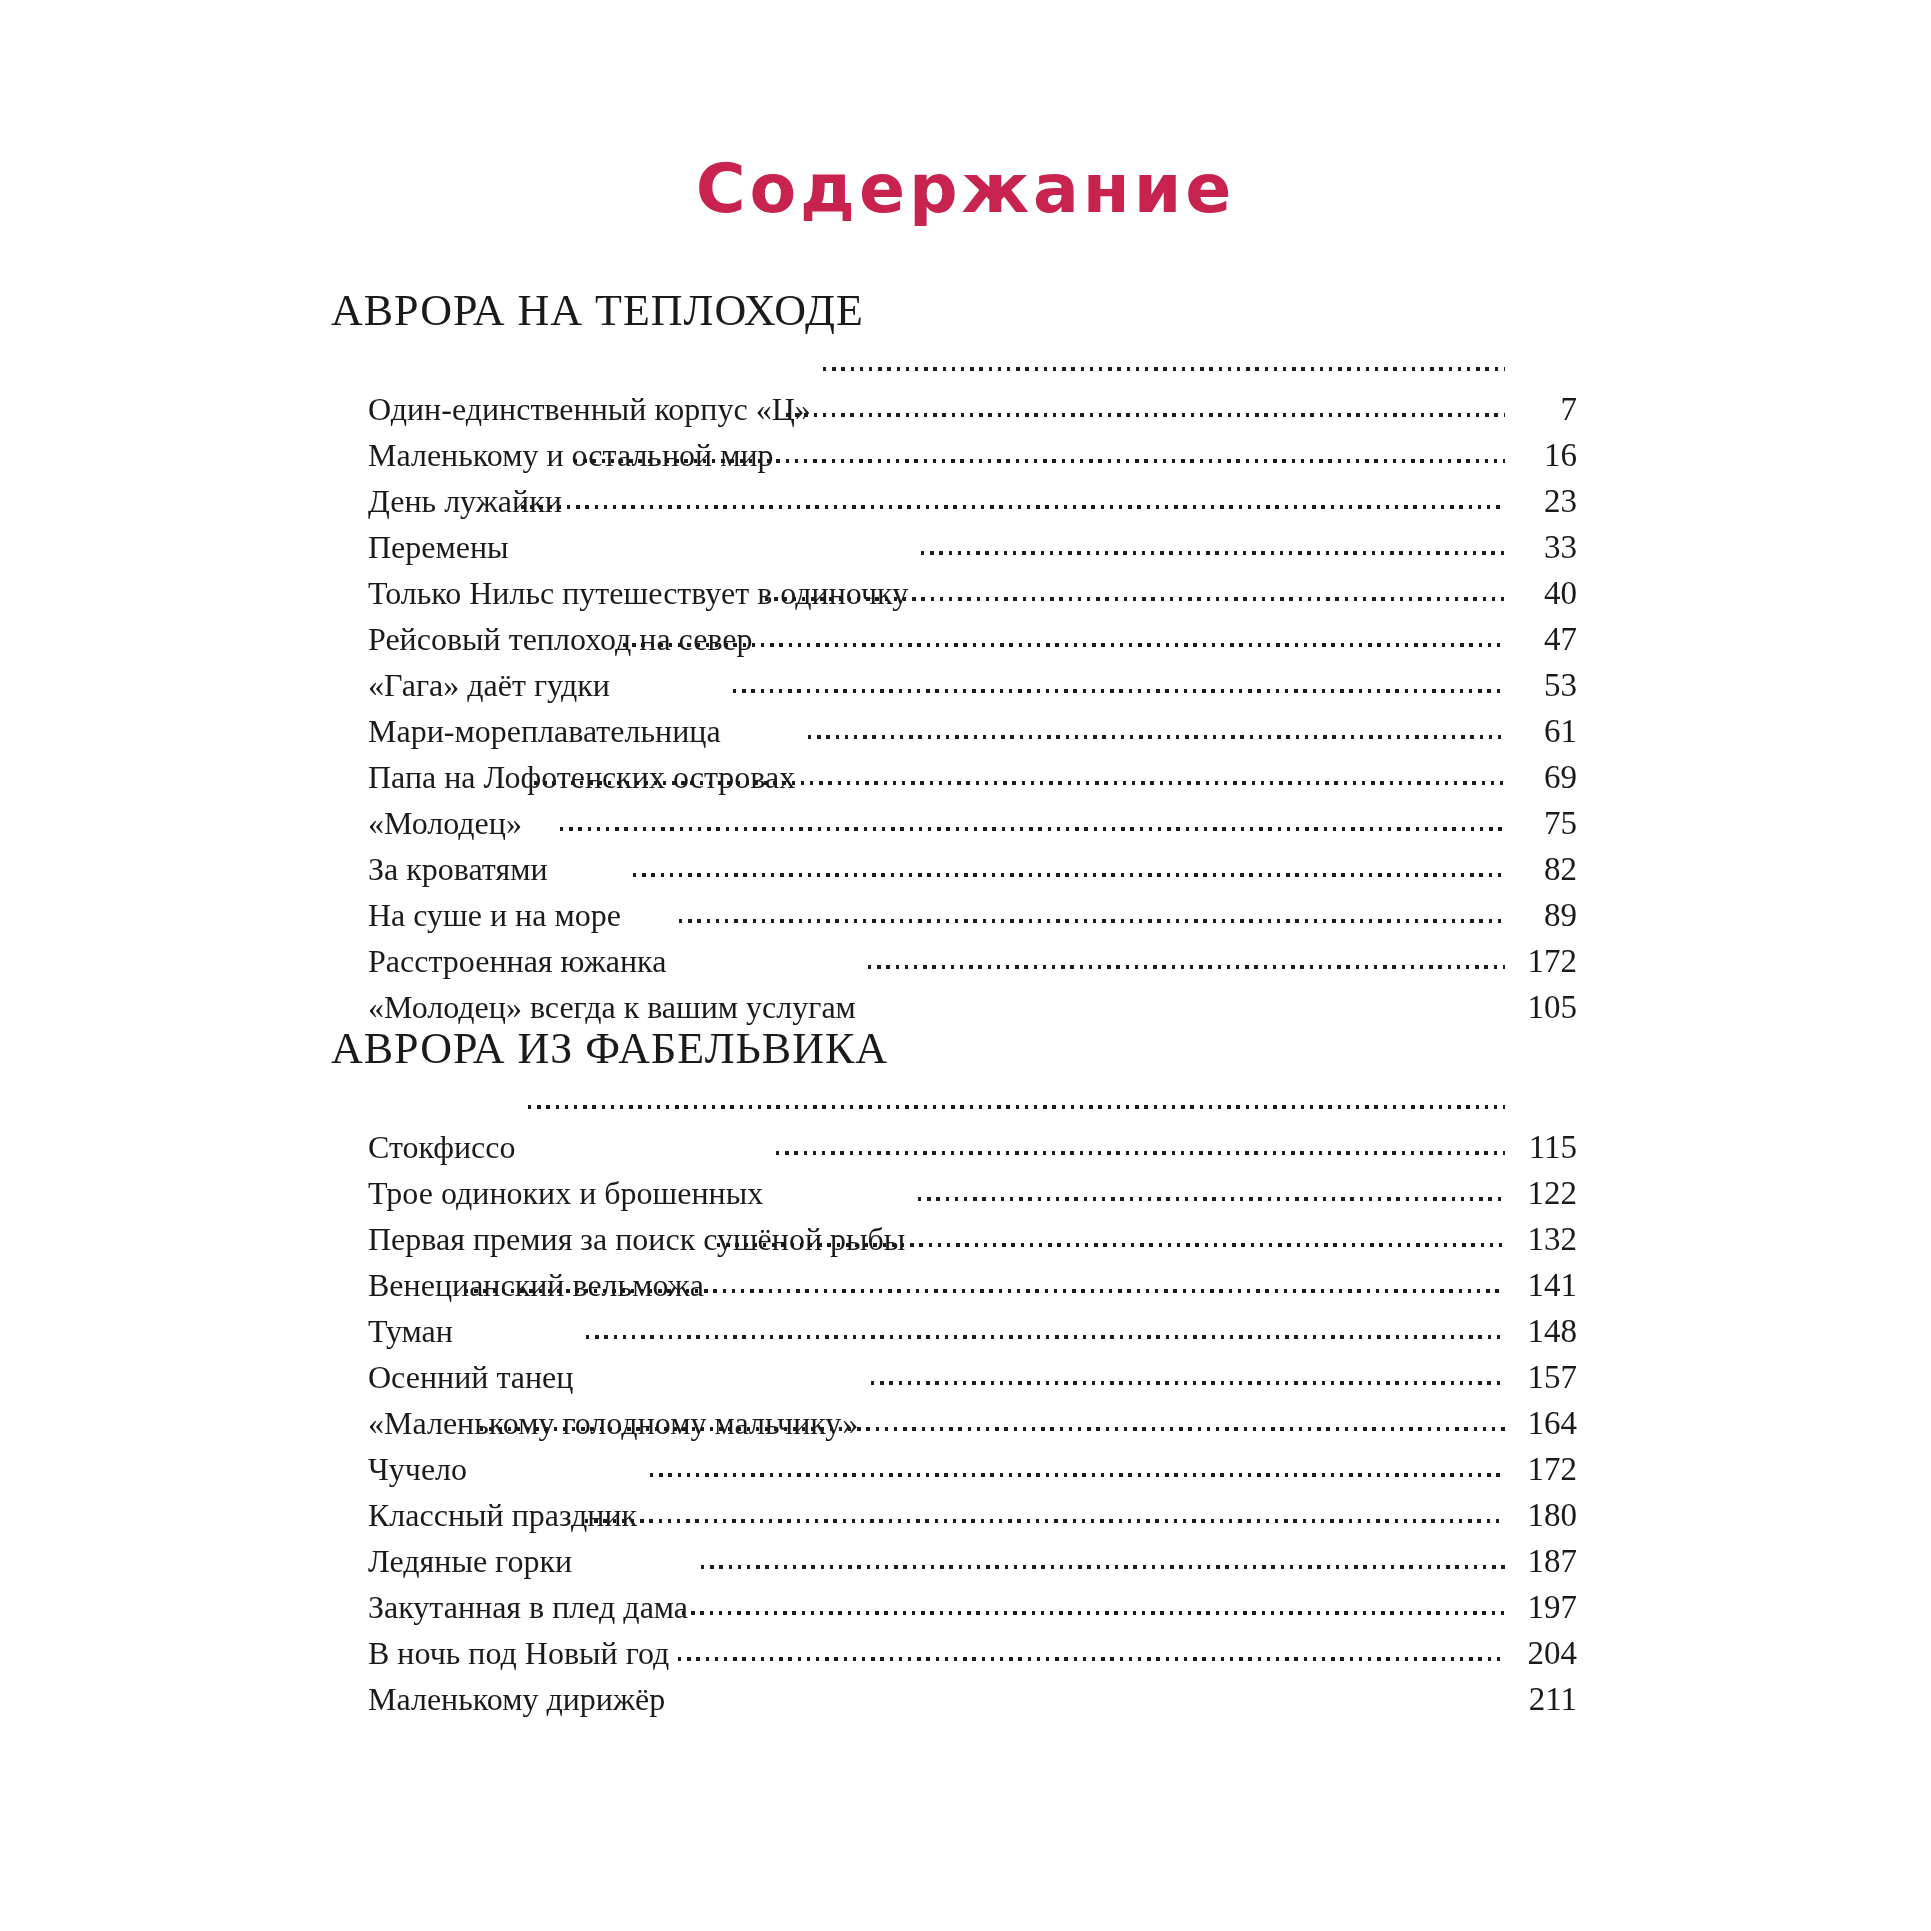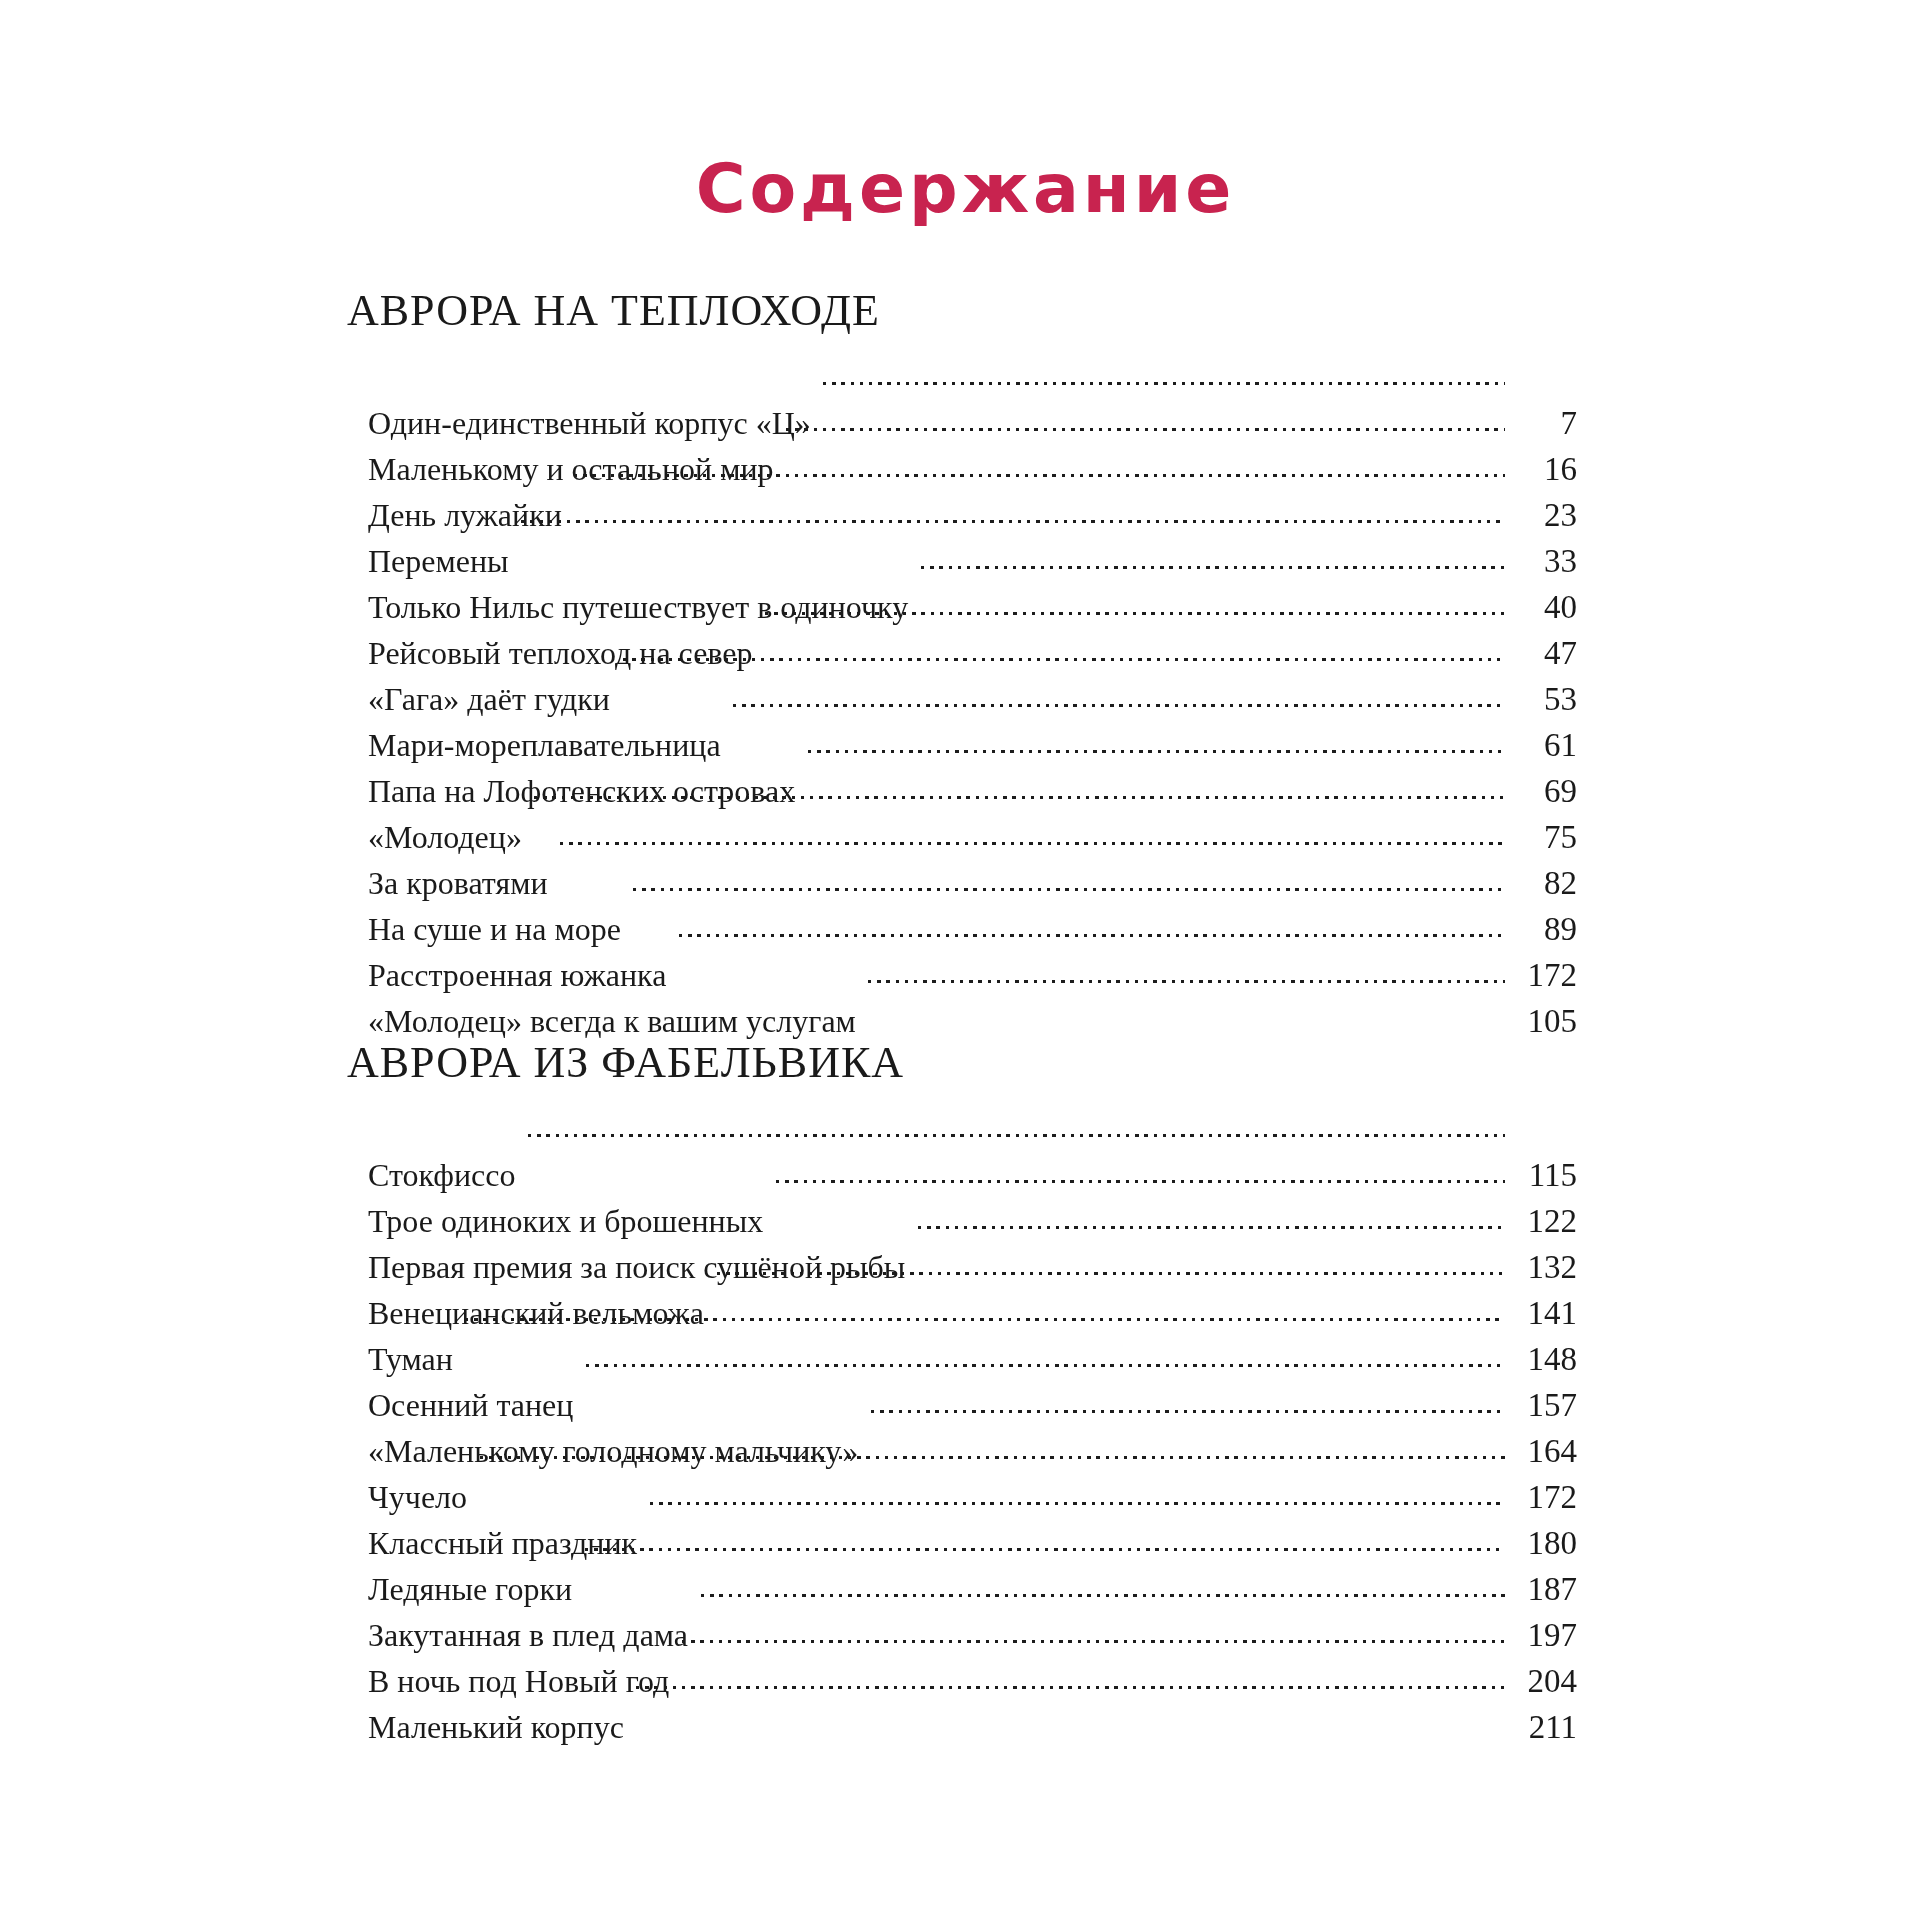--- a/index.html
+++ b/index.html
@@ -28,21 +28,21 @@
   }
   .toc {
     margin: 62px 0 0 331px;
     width: 1246px;
   }
   .toc-section + .toc-section {
     margin-top: 42px;
     font-family: Liberation Serif, serif;
   }
   .section-heading {
-    margin: 16px;
+    margin: 0;
     font-size: 44px;
     line-height: 50px;
     font-weight: 400;
     letter-spacing: 1px;
     white-space: nowrap;
   }
   .entries {
     margin-top: 1.9px;
   }
   .toc-row {
@@ -216,21 +216,21 @@
             <span class="entry-title">Закутанная в плед дама</span>
             <span class="dot-leader"></span>
             <span class="page-num">197</span>
           </div>
           <div class="toc-row">
             <span class="entry-title">В ночь под Новый год</span>
             <span class="dot-leader"></span>
             <span class="page-num">204</span>
           </div>
           <div class="toc-row">
-            <span class="entry-title">Маленький корпус</span>
+            <span class="entry-title">Маленькому дирижёр</span>
             <span class="dot-leader"></span>
             <span class="page-num">211</span>
           </div>
         </div>
       </section>
     </div>
 </div>
 
 
 </body></html>

